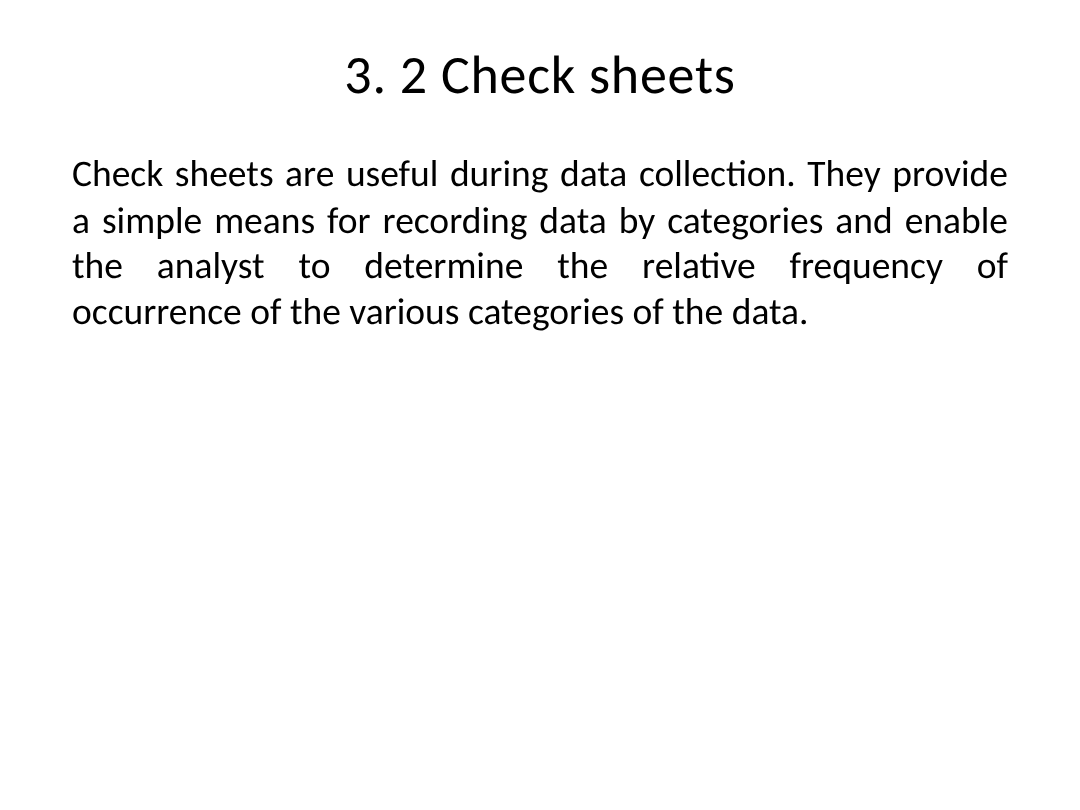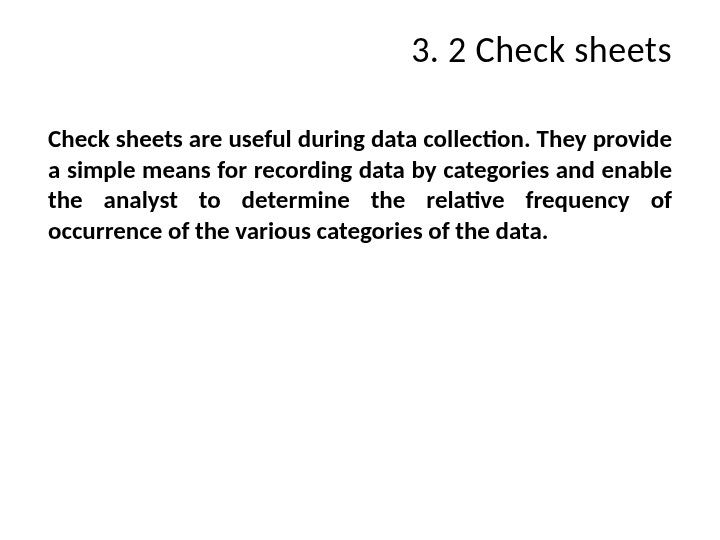--- a/index.html
+++ b/index.html
@@ -11,29 +11,29 @@
       width: 720px;
       height: 540px;
       background: #ffffff;
       font-family: Calibri, 'Segoe UI', Arial, sans-serif;
       color: #000000;
       padding: 28px 48px;
     }
     .title {
       font-size: 36px;
       font-weight: 400;
-      text-align: right;
-      margin-bottom: 52px;
+      text-align: center;
+      margin-bottom: 29px;
       letter-spacing: 0.5px;
     }
     .body-text {
       font-size: 25px;
       line-height: 1.22;
       text-align: justify;
       text-justify: inter-word;
-      font-weight: 700;
+      font-weight: 400;
     }
   </style>
 </head>
 <body>
 
 <h1 class="title">3. 2 Check sheets</h1>
 <p class="body-text">Check sheets are useful during data collection. They provide a simple means for recording data by categories and enable the analyst to determine the relative frequency of occurrence of the various categories of the data.</p>
 
 </body></html>

